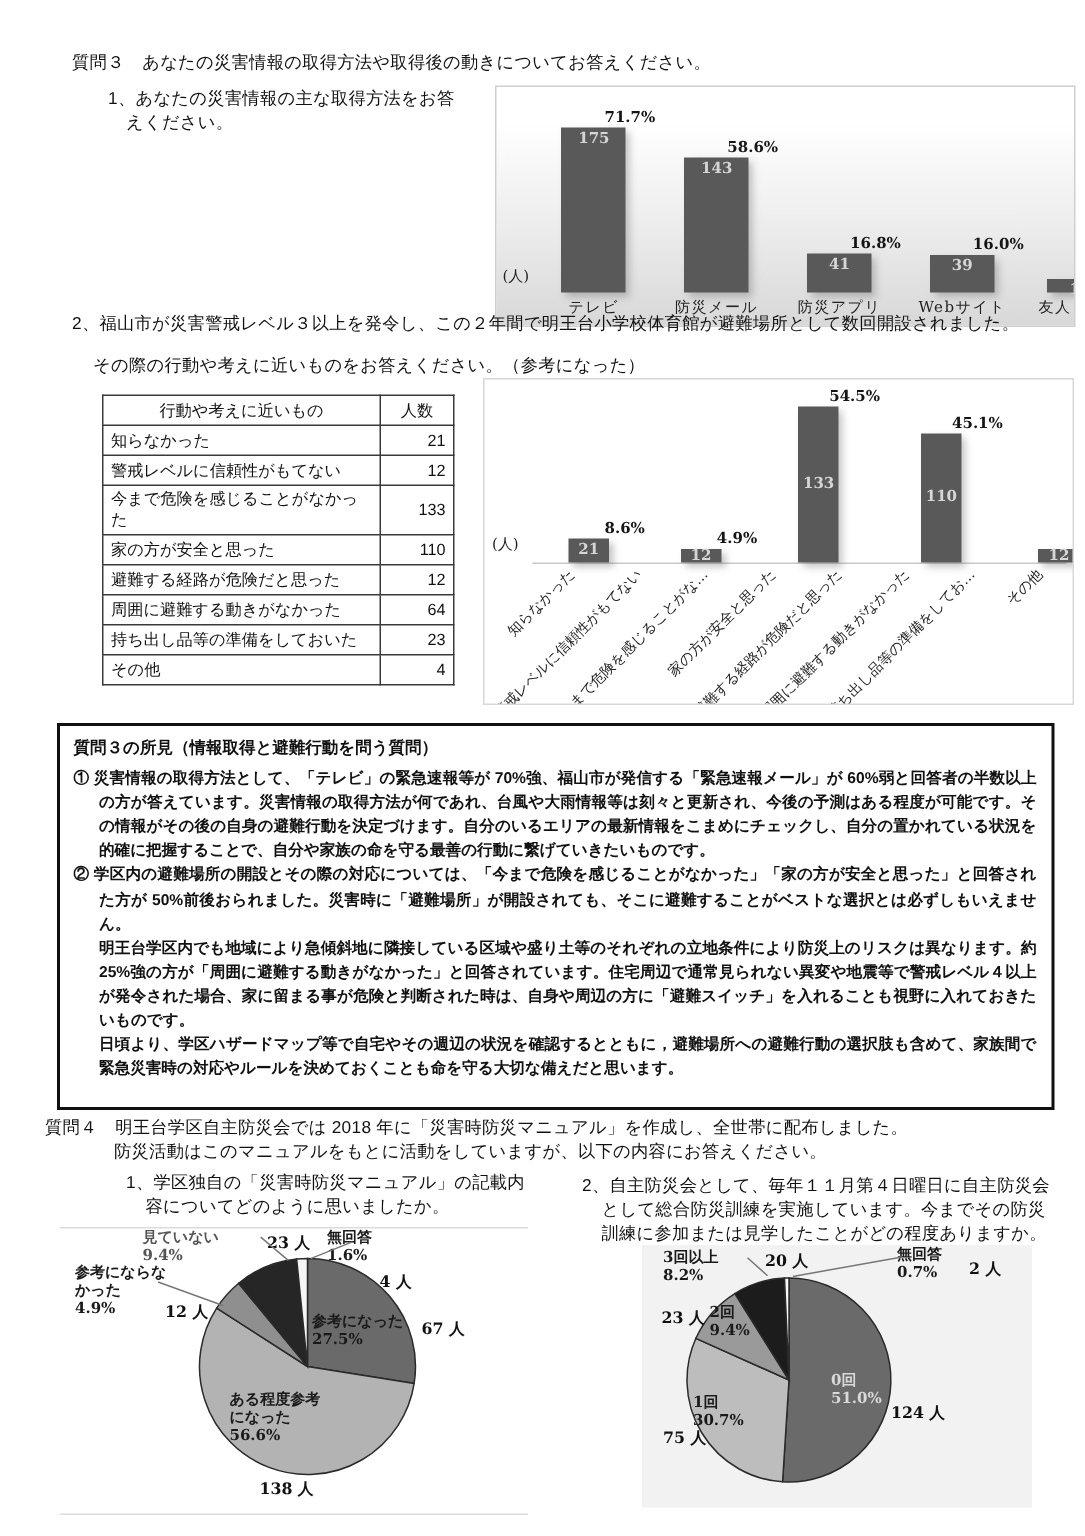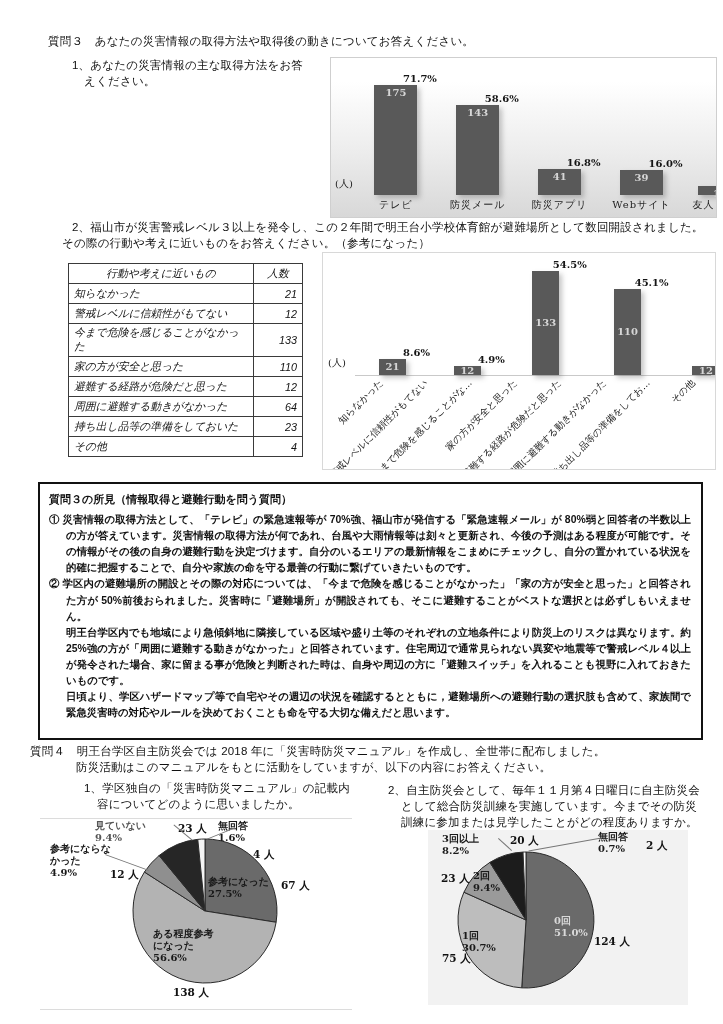--- a/index.html
+++ b/index.html
@@ -25,21 +25,21 @@
   .cat{position:absolute;top:100%;margin-top:3px;white-space:nowrap;
        font:10px "DejaVu Serif",serif;color:#222;letter-spacing:1px;}
   .unit{position:absolute;font:10px "DejaVu Serif",serif;color:#222;}
   #chart1 .unit{left:4px;bottom:26px;}
   #chart2 .unit{left:5px;top:103px;}
   .xlabels{position:absolute;left:32px;right:4px;top:124px;bottom:0;}
   .xl-anchor{position:absolute;top:0;width:0;height:0;}
   .xlabel{position:absolute;right:0;top:0;width:150px;text-align:right;white-space:nowrap;
           font:9.5px "DejaVu Serif",serif;color:#222;transform-origin:100% 0;transform:rotate(-45deg);}
   
-  #qtable{left:68px;top:263px;width:235px;border-collapse:collapse;position:absolute;font-style:italic;}
+  #qtable{left:68px;top:263px;width:235px;border-collapse:collapse;position:absolute;}
   #qtable td,#qtable th{border:1px solid #3a3a3a;font-size:10.8px;font-weight:normal;
         padding:2px 5px;height:15px;color:#111;}
   #qtable th{text-align:center;}
   #qtable td.num{text-align:right;width:38px;}
   
   #remarks{left:38px;top:482px;width:665px;height:258px;border:2px solid #111;box-sizing:border-box;
            padding:7px 10px 0 9px;font-weight:bold;font-size:10.4px;line-height:16.1px;overflow:hidden;}
   #remarks .rtitle{margin-bottom:5px;font-size:11px;}
   .num-item{padding-left:17px;text-indent:-17px;text-align:justify;}
   .cont{padding-left:17px;text-align:justify;}
@@ -102,21 +102,21 @@
         <div class="bar-col">
           <div class="pct">1.2%</div>
           <div class="val-out">3</div>
           <div class="bar" style="height: 2px; width: 43px; background: rgb(89, 89, 89);"></div>
           <div class="cat">その他</div>
         </div>
       </div>
     <div class="unit">(人)</div>
   </div>
 
-  <div class="abs txt" style="left:48px;top:220px;margin-left:24px;">2、福山市が災害警戒レベル３以上を発令し、この２年間で明王台小学校体育館が避難場所として数回開設されました。</div>
+  <div class="abs txt" style="left:48px;top:208px;">2、福山市が災害警戒レベル３以上を発令し、この２年間で明王台小学校体育館が避難場所として数回開設されました。</div>
   <div class="abs txt" style="left:62px;top:236px;">その際の行動や考えに近いものをお答えください。（参考になった）</div>
 
   <table id="qtable">
     <thead>
         <tr>
       <th>行動や考えに近いもの</th>
       <th>人数</th>
     </tr>
       </thead>
     <tbody id="qtable-body">
@@ -223,21 +223,21 @@
         </div>
         <div class="xl-anchor" style="left: 93.75%;">
           <div class="xlabel">その他</div>
         </div>
       </div>
     <div class="unit">(人)</div>
   </div>
 
   <div id="remarks" class="abs">
     <div class="rtitle">質問３の所見（情報取得と避難行動を問う質問）</div>
-    <div class="num-item"><span>①</span> <span>災害情報の取得方法として、「テレビ」の緊急速報等が 70%強、福山市が発信する「緊急速報メール」が 80%弱と回答者の半数以上の方が答えています。災害情報の取得方法が何であれ、台風や大雨情報等は刻々と更新され、今後の予測はある程度が可能です。その情報がその後の自身の避難行動を決定づけます。自分のいるエリアの最新情報をこまめにチェックし、自分の置かれている状況を的確に把握することで、自分や家族の命を守る最善の行動に繋げていきたいものです。</span></div>
+    <div class="num-item"><span>①</span> <span>災害情報の取得方法として、「テレビ」の緊急速報等が 70%強、福山市が発信する「緊急速報メール」が 60%弱と回答者の半数以上の方が答えています。災害情報の取得方法が何であれ、台風や大雨情報等は刻々と更新され、今後の予測はある程度が可能です。その情報がその後の自身の避難行動を決定づけます。自分のいるエリアの最新情報をこまめにチェックし、自分の置かれている状況を的確に把握することで、自分や家族の命を守る最善の行動に繋げていきたいものです。</span></div>
     <div class="num-item"><span>②</span> <span>学区内の避難場所の開設とその際の対応については、「今まで危険を感じることがなかった」「家の方が安全と思った」と回答された方が 50%前後おられました。災害時に「避難場所」が開設されても、そこに避難することがベストな選択とは必ずしもいえません。</span></div>
     <div class="cont">明王台学区内でも地域により急傾斜地に隣接している区域や盛り土等のそれぞれの立地条件により防災上のリスクは異なります。約 25%強の方が「周囲に避難する動きがなかった」と回答されています。住宅周辺で通常見られない異変や地震等で警戒レベル４以上が発令された場合、家に留まる事が危険と判断された時は、自身や周辺の方に「避難スイッチ」を入れることも視野に入れておきたいものです。</div>
     <div class="cont">日頃より、学区ハザードマップ等で自宅やその週辺の状況を確認するとともに，避難場所への避難行動の選択肢も含めて、家族間で緊急災害時の対応やルールを決めておくことも命を守る大切な備えだと思います。</div>
   </div>
 
   <div class="abs txt" style="left:30px;top:744px;">質問４　明王台学区自主防災会では 2018 年に「災害時防災マニュアル」を作成し、全世帯に配布しました。</div>
   <div class="abs txt" style="left:76px;top:760px;">防災活動はこのマニュアルをもとに活動をしていますが、以下の内容にお答えください。</div>
   <div class="abs txt" style="left:84px;top:781px;">1、学区独自の「災害時防災マニュアル」の記載内</div>
   <div class="abs txt" style="left:97px;top:797px;">容についてどのように思いましたか。</div>
   <div class="abs txt" style="left:388px;top:783px;">2、自主防災会として、毎年１１月第４日曜日に自主防災会</div>

